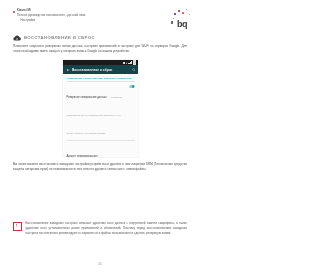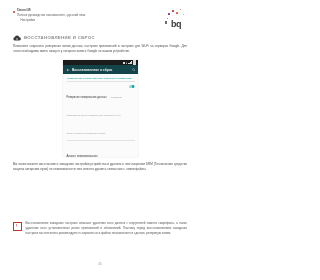--- a/index.html
+++ b/index.html
@@ -62,21 +62,21 @@
     margin-top: 0.6px;
     font-size: 2.9px;
     color: #5a5a5a;
     white-space: nowrap;
     letter-spacing: 0.04px;
   }
 
   
   .logo {
     position: absolute;
-    right: 12px;
+    right: 6px;
     top: 8px;
     width: 26px;
     height: 24px;
   }
   .logo-dots {
     position: relative;
     width: 26px;
     height: 12px;
   }
   .logo-dots i {

